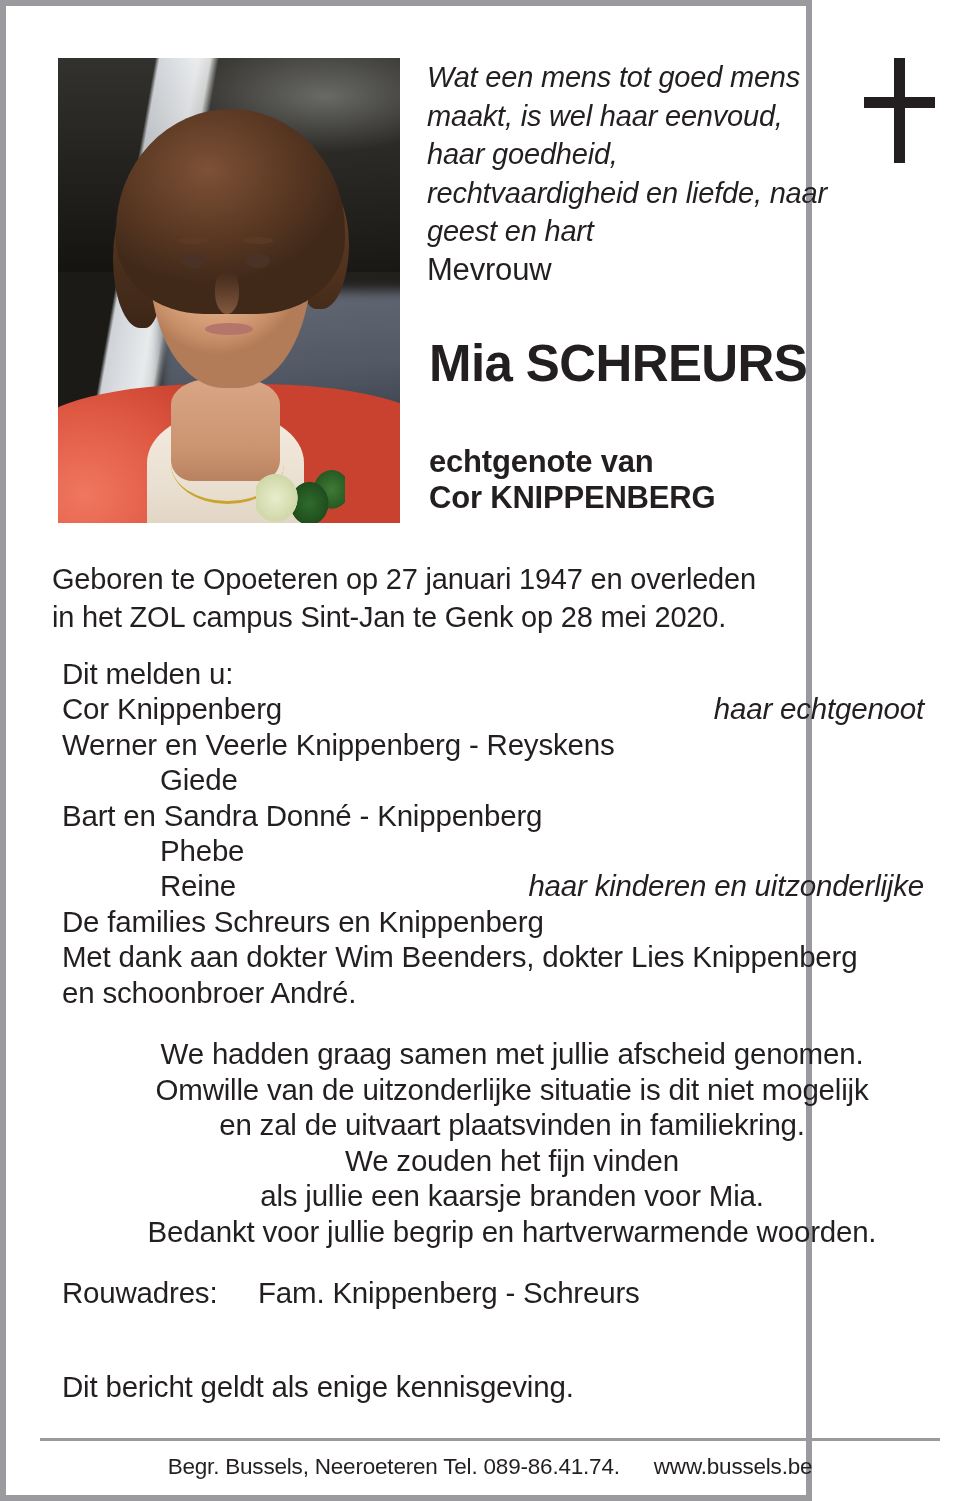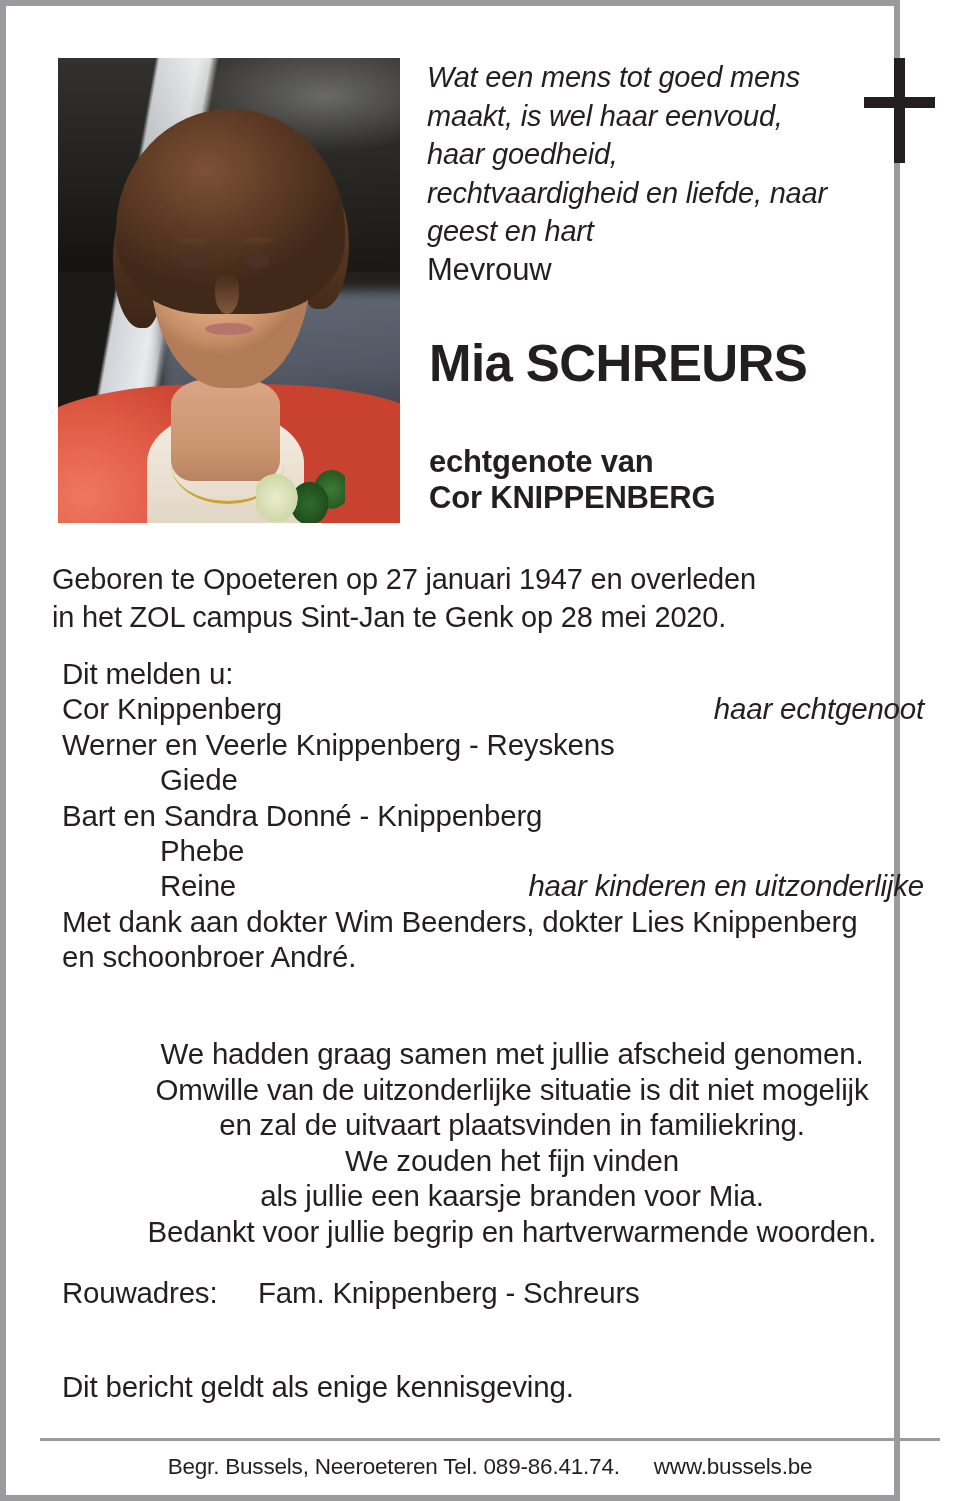--- a/index.html
+++ b/index.html
@@ -10,21 +10,21 @@
   body {
     width: 980px;
     height: 1501px;
     font-family: "Liberation Sans", sans-serif;
     color: #231f20;
     overflow: hidden;
   }
 
   #card {
     position: relative;
-    width: 900px;
+    width: 812px;
     height: 1501px;
     box-sizing: border-box;
     border: 6px solid #9b9b9f;
     background: #ffffff;
   }
 
   
   #top {
     position: absolute;
     left: 0; top: 0;
@@ -394,20 +394,23 @@
 
     <div class="row indent">
       <span class="lbl">Phebe</span>
     </div>
 
     <div class="row indent">
       <span class="lbl">Reine</span>
       <span class="rel">haar kinderen en uitzonderlijke</span>
     </div>
 
+    <div class="row">
+      <span class="lbl">De families Schreurs en Knippenberg</span>
+    </div>
 
     <div class="row ital">Met dank aan dokter Wim Beenders, dokter Lies Knippenberg</div>
     <div class="row ital">en schoonbroer André.</div>
   </div>
 
   <div id="message">
     <div>We hadden graag samen met jullie afscheid genomen.</div>
     <div>Omwille van de uitzonderlijke situatie is dit niet mogelijk</div>
     <div>en zal de uitvaart plaatsvinden in familiekring.</div>
     <div>We zouden het fijn vinden</div>

